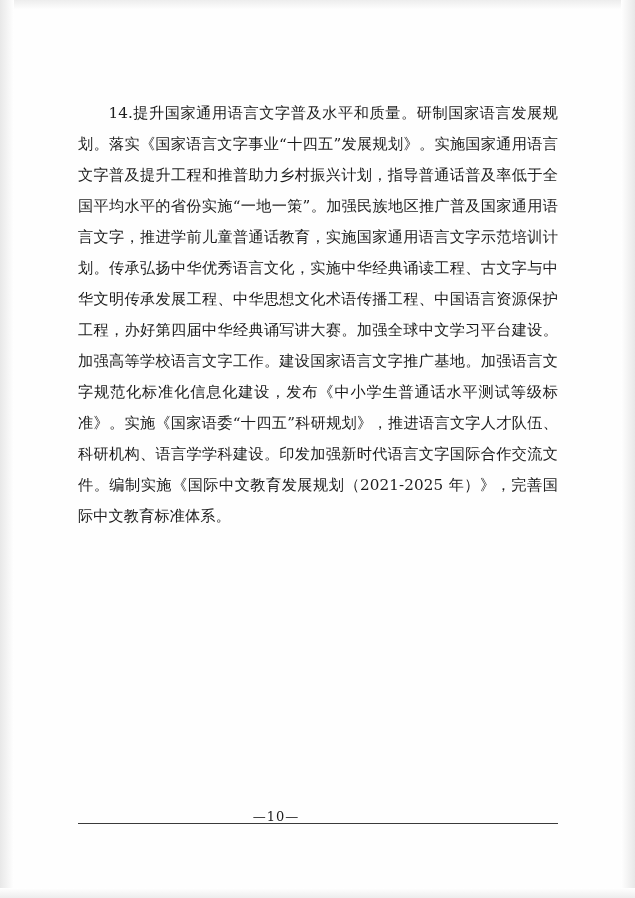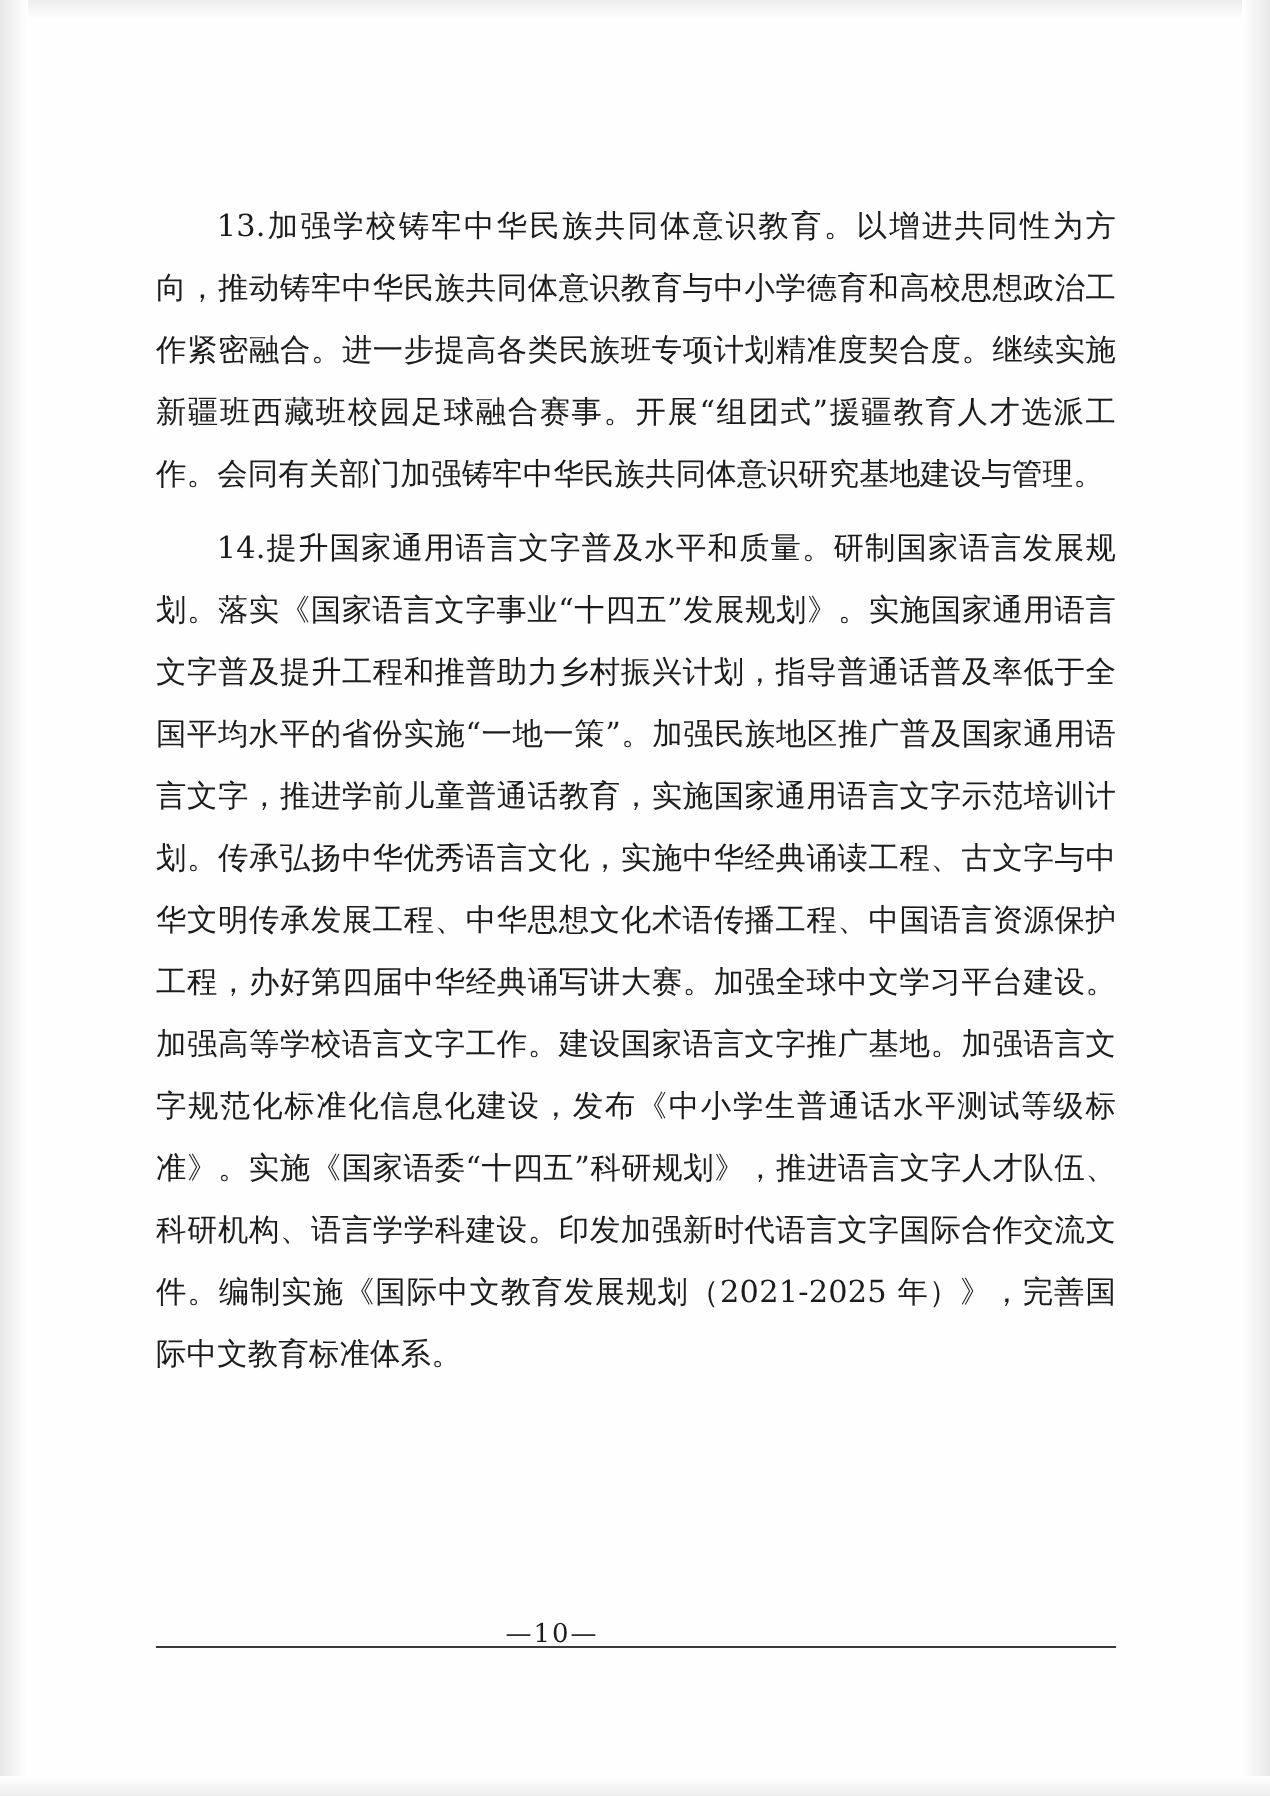--- a/index.html
+++ b/index.html
@@ -98,21 +98,20 @@
 <body>
 
 <div class="page">
 
   <div class="edge-top"></div>
   <div class="edge-left"></div>
   <div class="edge-right"></div>
   <div class="edge-bottom"></div>
 
   <div class="content">
-    <p class="para">13.加强学校铸牢中华民族共同体意识教育。以增进共同性为方向，推动铸牢中华民族共同体意识教育与中小学德育和高校思想政治工作紧密融合。进一步提高各类民族班专项计划精准度契合度。继续实施新疆班西藏班校园足球融合赛事。开展“组团式”援疆教育人才选派工作。会同有关部门加强铸牢中华民族共同体意识研究基地建设与管理。</p>
     <p class="para">14.提升国家通用语言文字普及水平和质量。研制国家语言发展规划。落实《国家语言文字事业“十四五”发展规划》。实施国家通用语言文字普及提升工程和推普助力乡村振兴计划，指导普通话普及率低于全国平均水平的省份实施“一地一策”。加强民族地区推广普及国家通用语言文字，推进学前儿童普通话教育，实施国家通用语言文字示范培训计划。传承弘扬中华优秀语言文化，实施中华经典诵读工程、古文字与中华文明传承发展工程、中华思想文化术语传播工程、中国语言资源保护工程，办好第四届中华经典诵写讲大赛。加强全球中文学习平台建设。加强高等学校语言文字工作。建设国家语言文字推广基地。加强语言文字规范化标准化信息化建设，发布《中小学生普通话水平测试等级标准》。实施《国家语委“十四五”科研规划》，推进语言文字人才队伍、科研机构、语言学学科建设。印发加强新时代语言文字国际合作交流文件。编制实施《国际中文教育发展规划（2021-2025 年）》，完善国际中文教育标准体系。</p>
   </div>
 
   <div class="rule"></div>
 
   <div class="footer">
     <span class="page-number">—10—</span>
   </div>
 
 </div>

